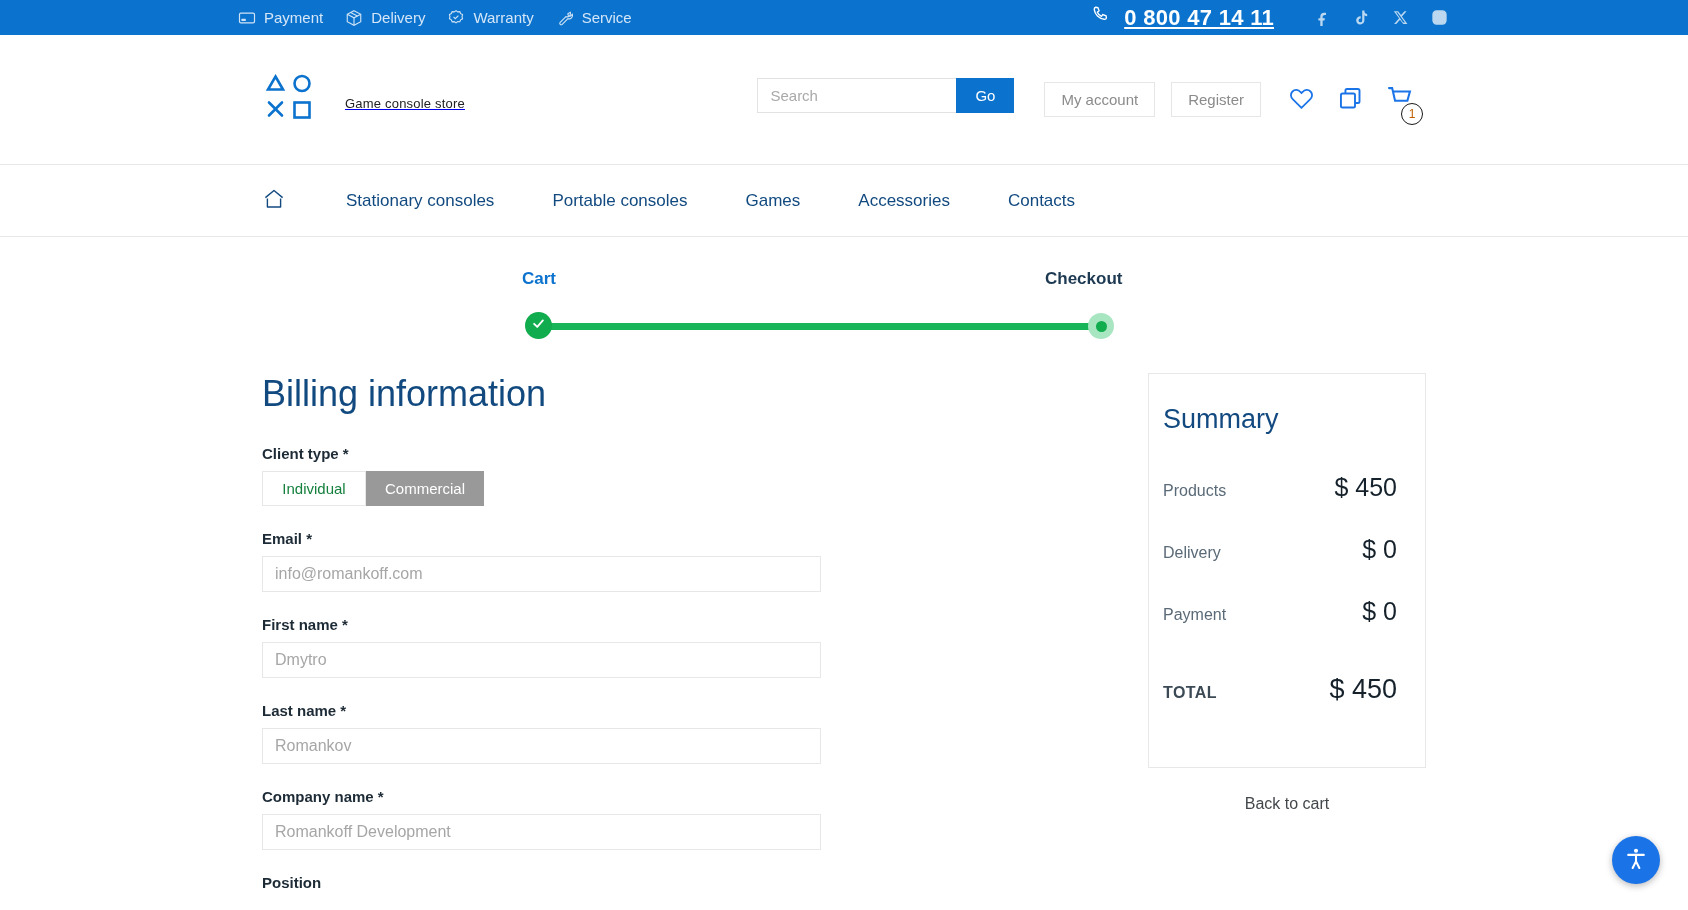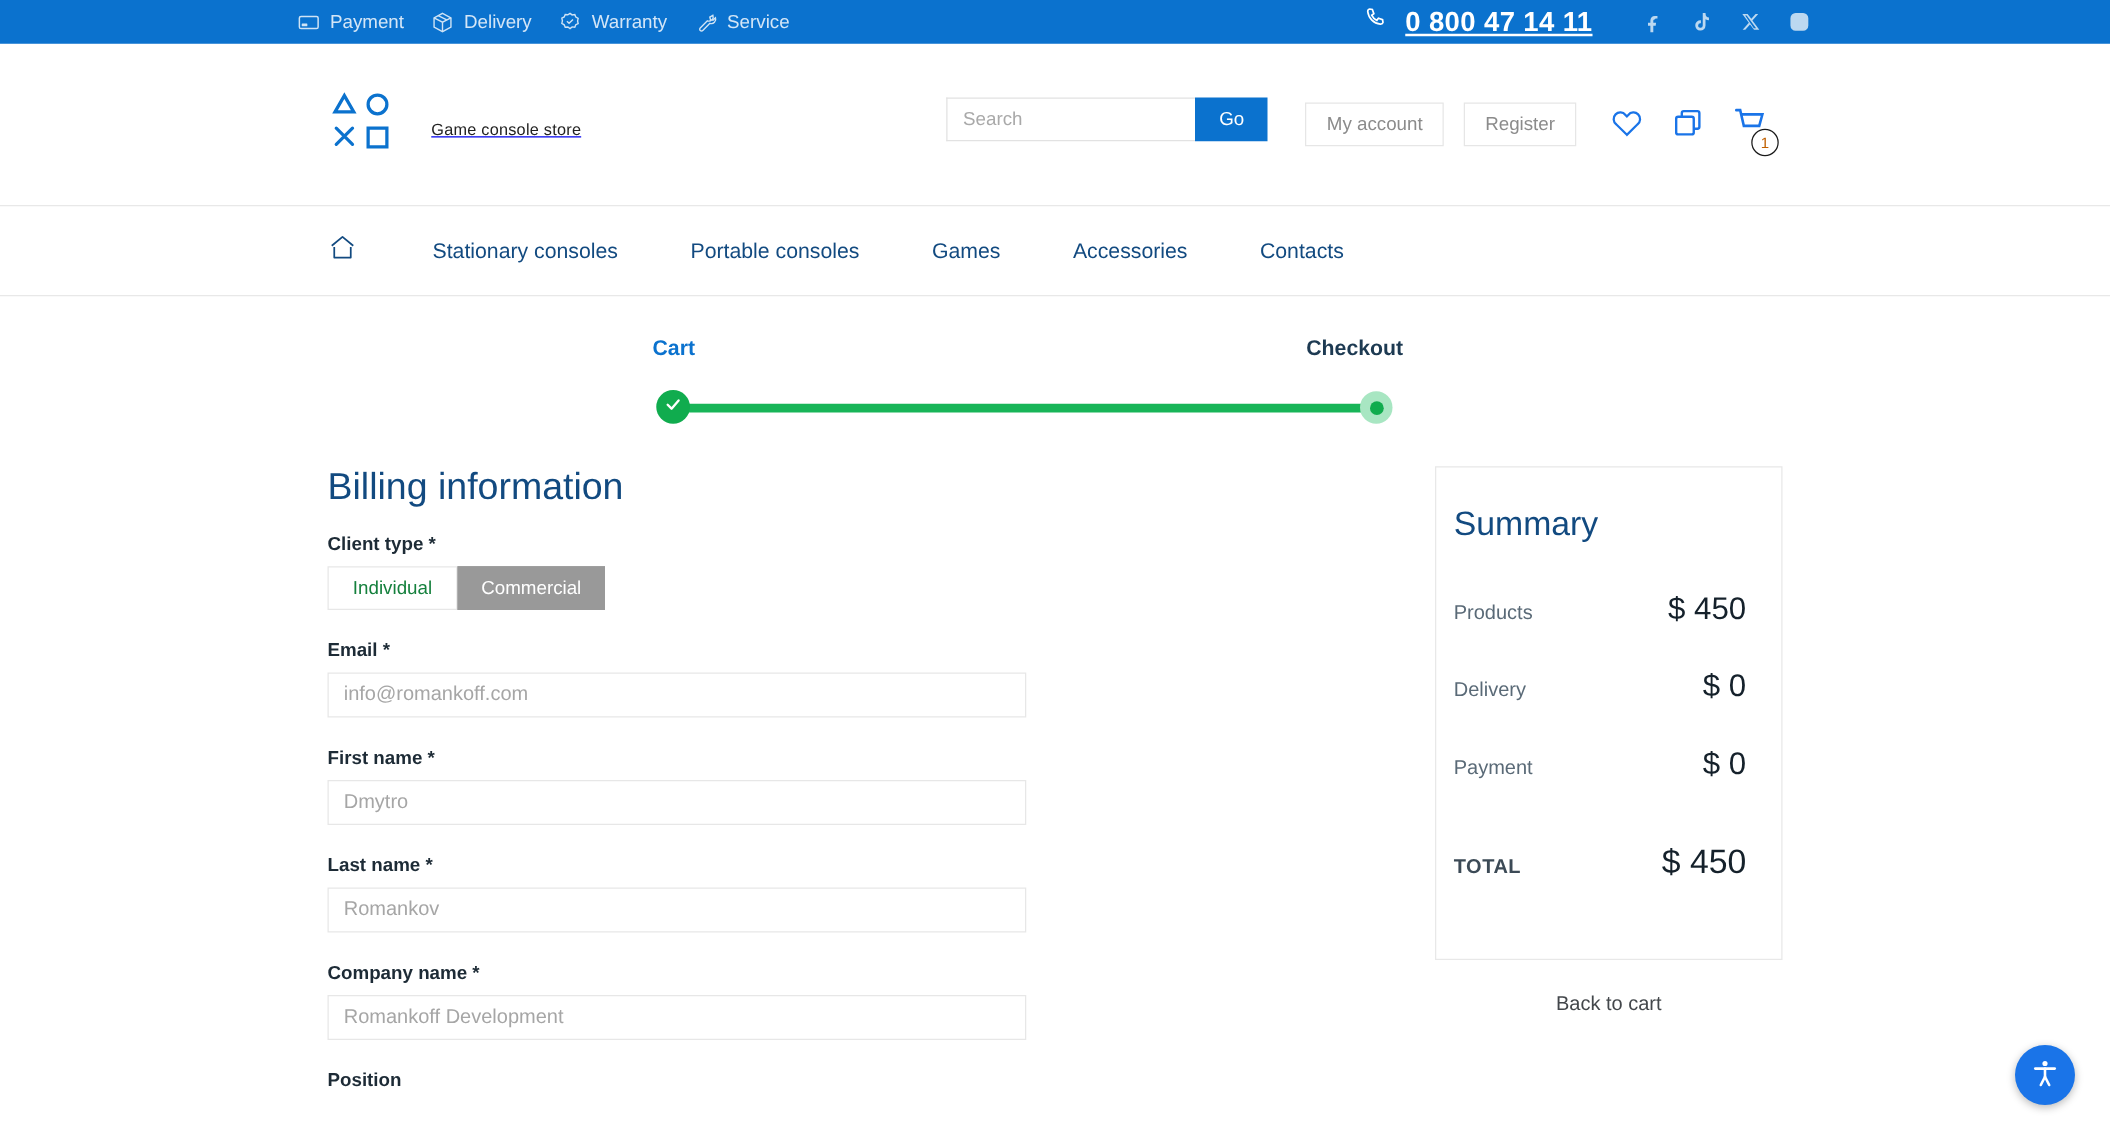--- a/index.html
+++ b/index.html
@@ -213,22 +213,22 @@
   .main {
     display: flex;
     align-items: flex-start;
     margin-top: 18px;
   }
   .form-col { width: 838px; }
   .sum-col { width: 278px; margin-left: 48px; }
 
   .section-title {
     color: #124a80;
-    font-size: 30px;
-    margin: 0 0 20px 0;
+    font-size: 36px;
+    margin: 0 0 30px 0;
     font-weight: normal;
   }
   .field { margin-bottom: 24px; }
   .field-label {
     font-size: 15px;
     font-weight: bold;
     color: #1d2b36;
     margin-bottom: 9px;
   }
   .text-input {

